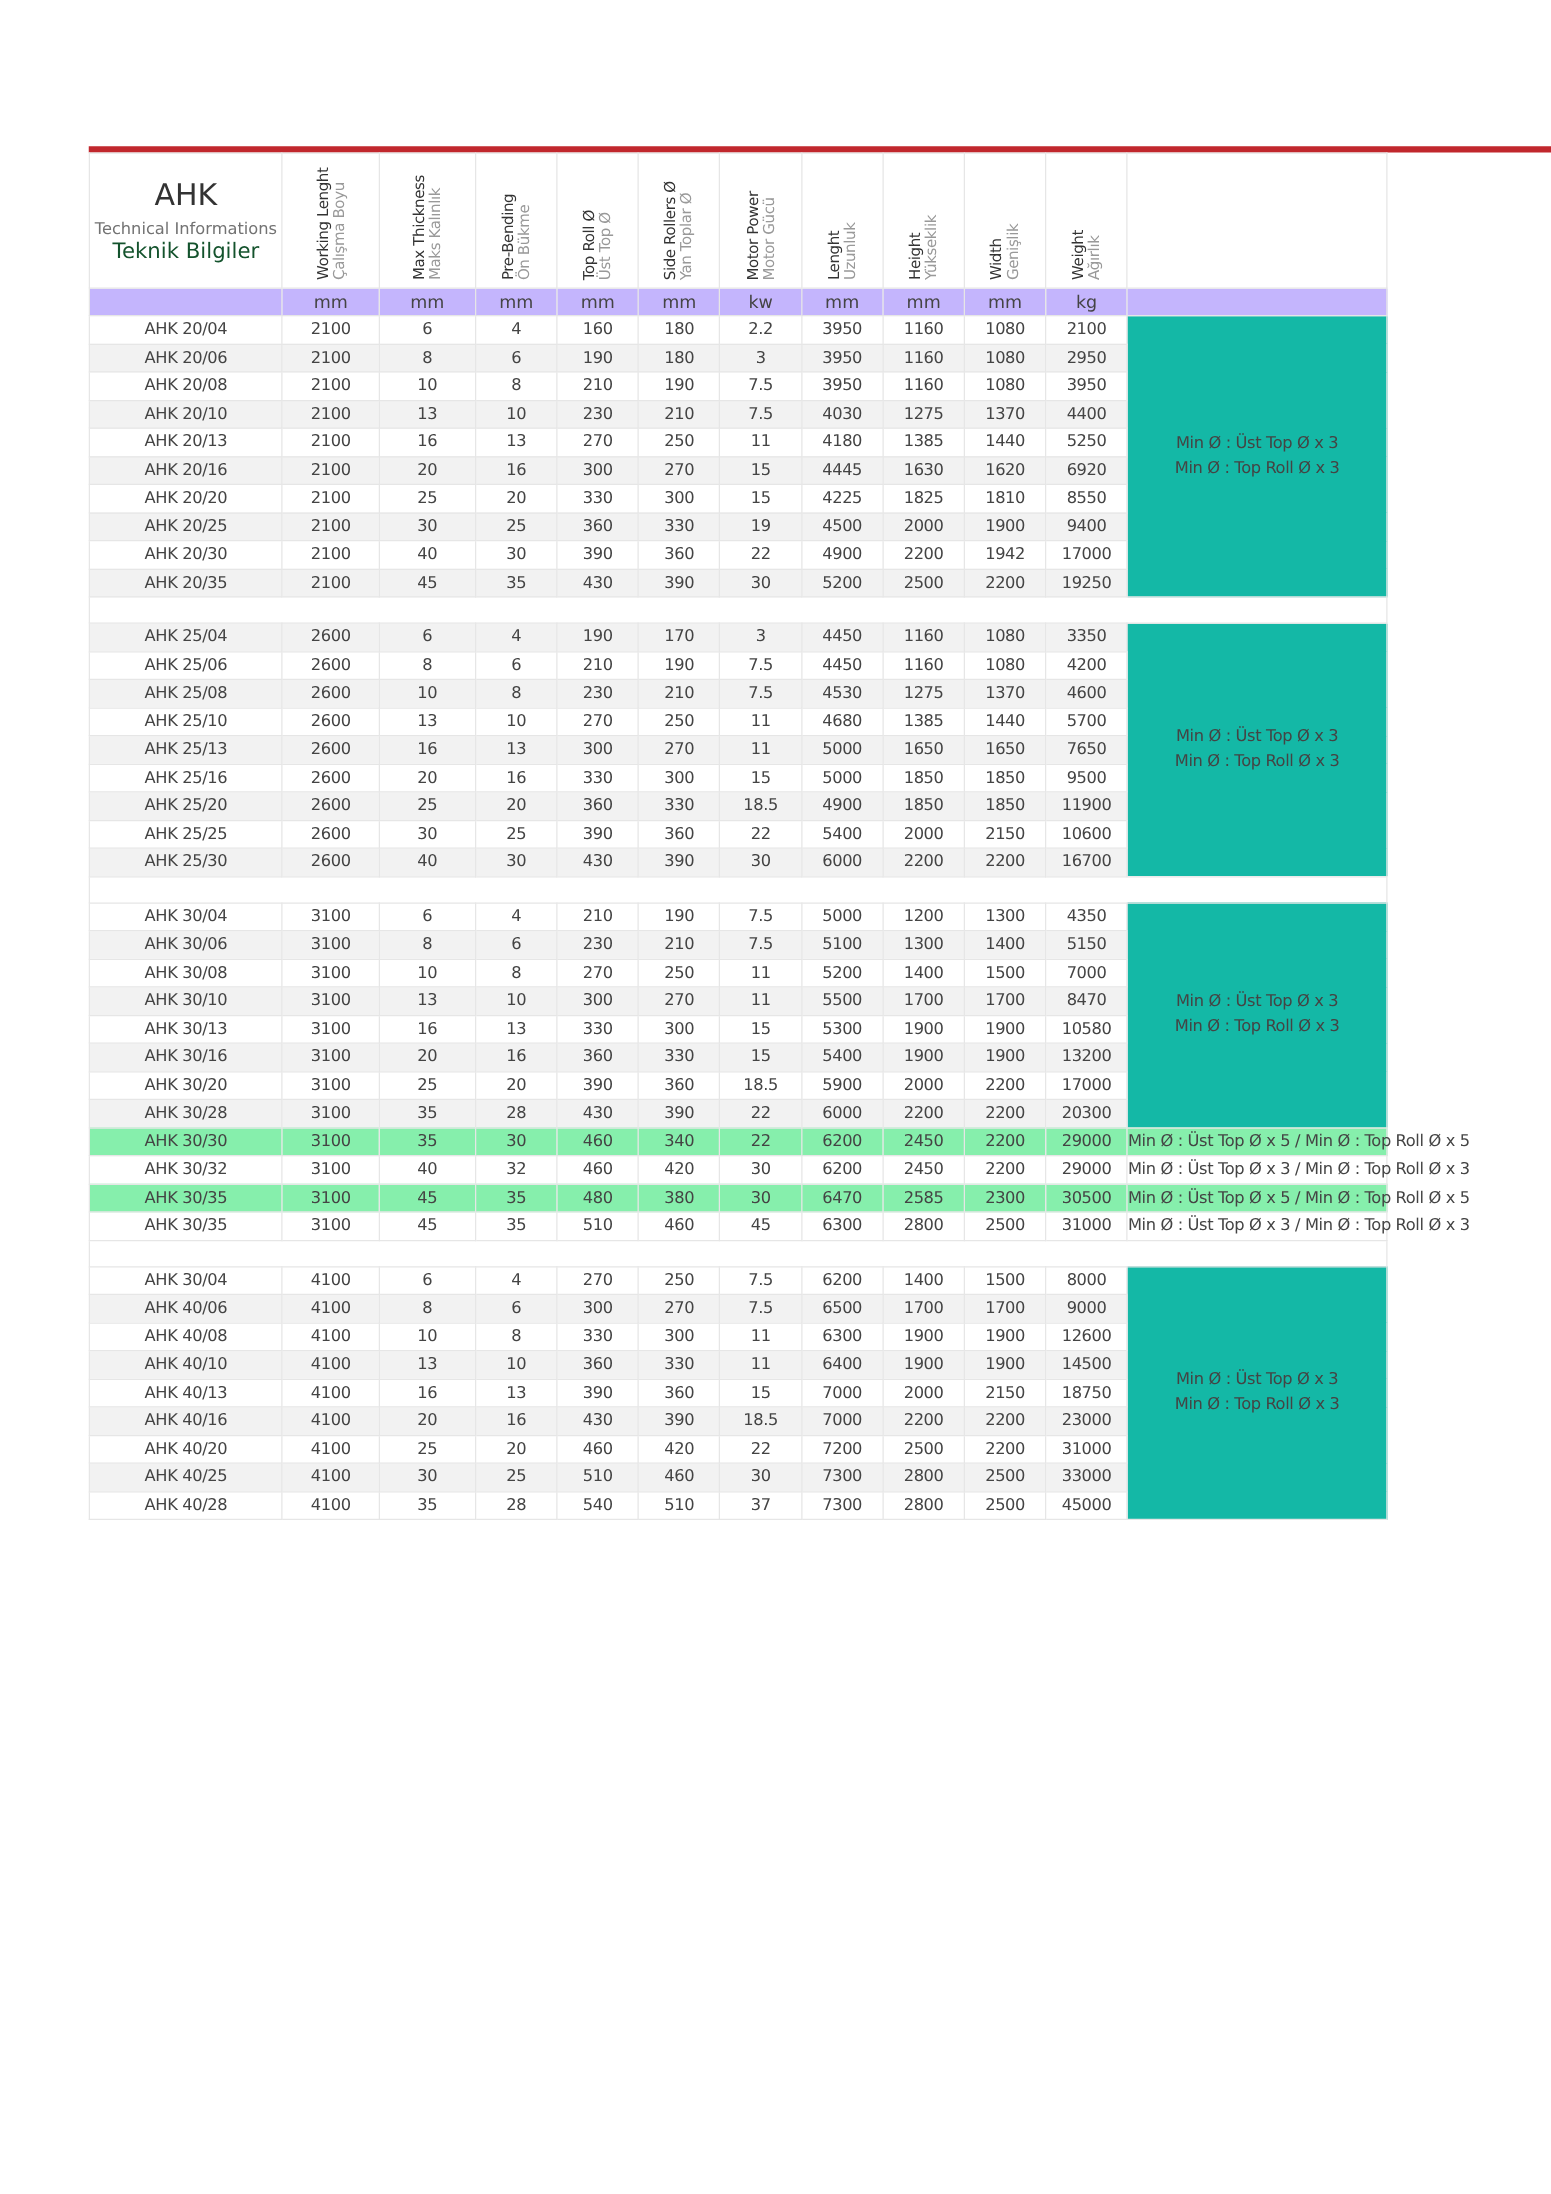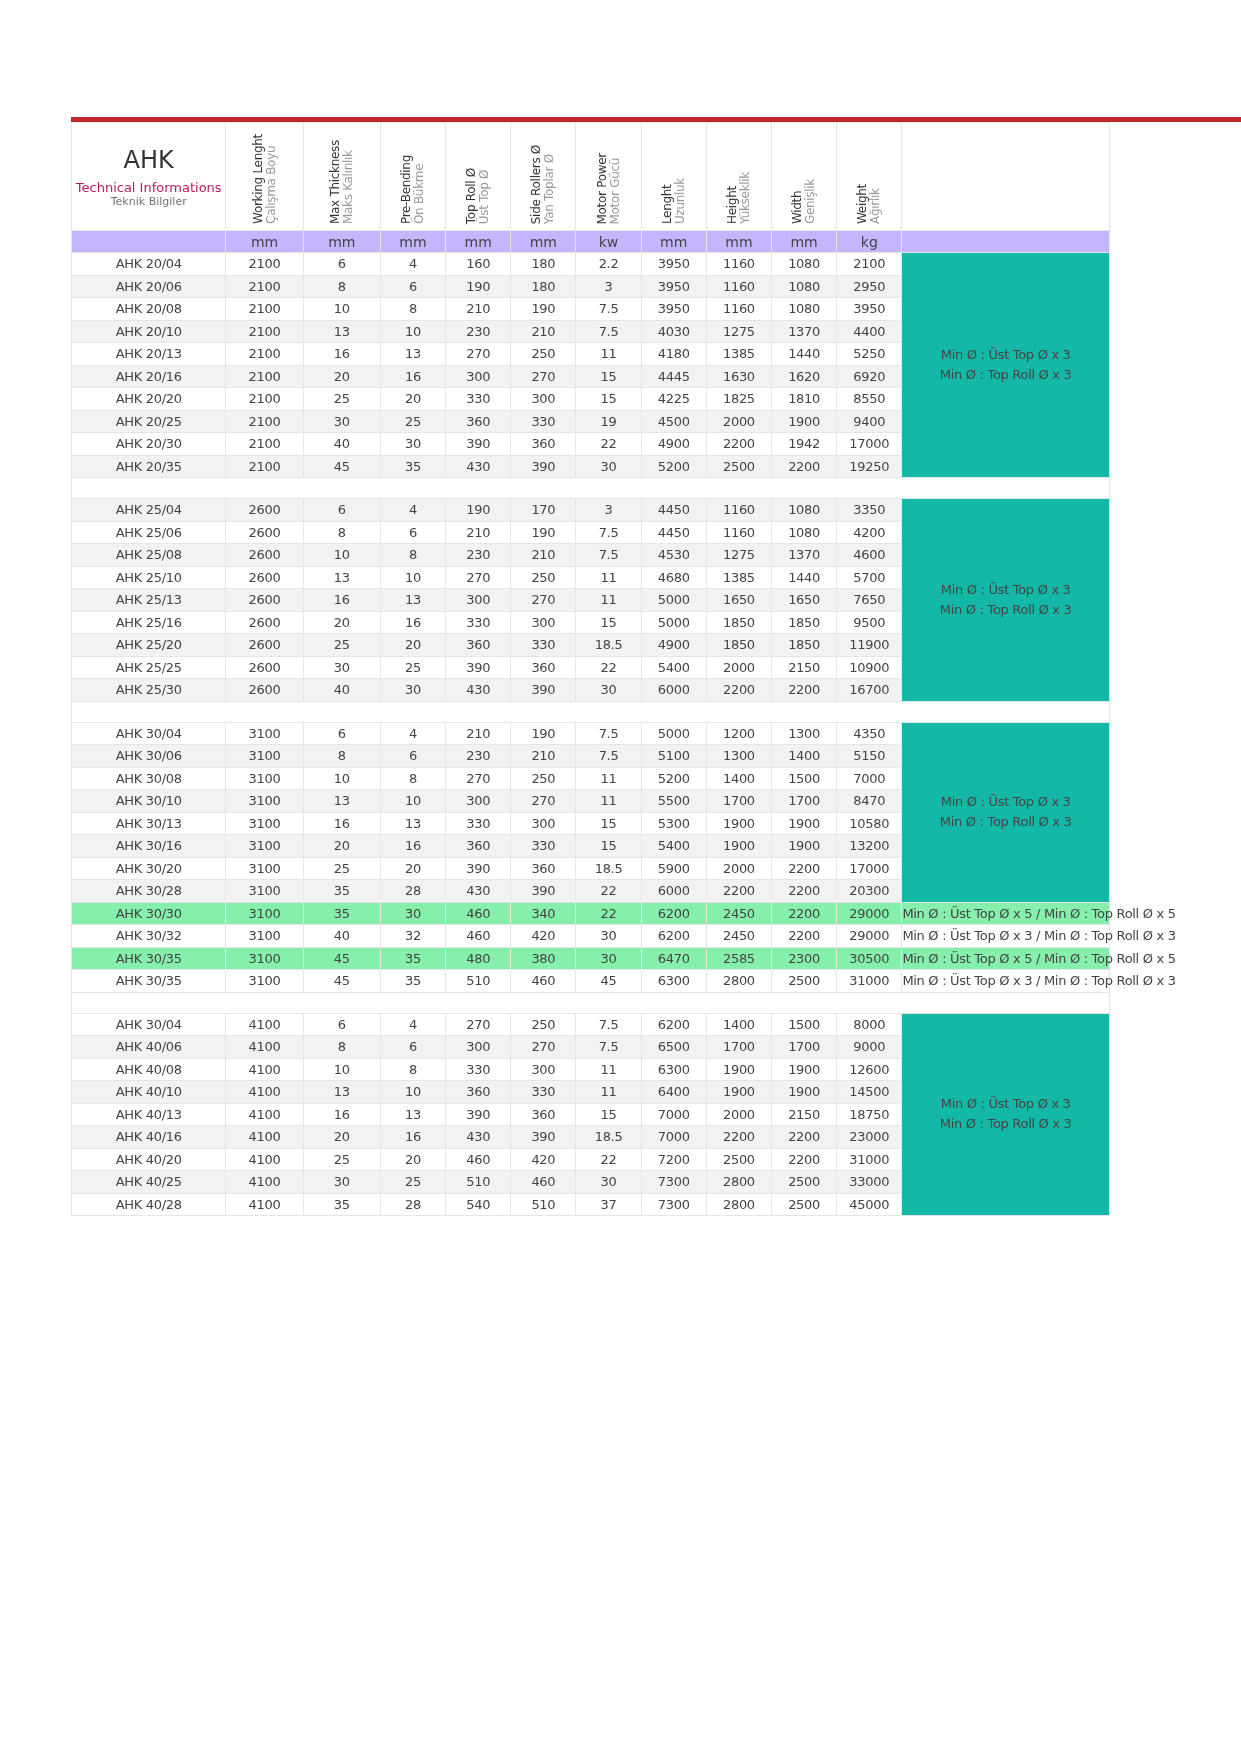--- a/index.html
+++ b/index.html
@@ -16,22 +16,22 @@
     col.c5 { width: 65px; }
     col.c6 { width: 65px; }
     col.c7 { width: 65px; }
     col.c8 { width: 65px; }
     col.c9 { width: 65px; }
     col.c10 { width: 65px; }
     col.c11 { width: 207px; }
     .hdr-row td { height: 107px; vertical-align: bottom; background: #fff; }
     .brand { vertical-align: middle !important; }
     .brand .t1 { font-size: 24px; color: #333; margin-bottom: 6px; font-family: "DejaVu Sans", sans-serif; }
-    .brand .t2 { font-size: 13px; color: #be185d; }
-    .brand .t3 { font-size: 11px; color: #737373; }
+    .brand .t2 { font-size: 13px; color: #737373; }
+    .brand .t3 { font-size: 17px; color: #14532d; }
     .vhead { display: flex; justify-content: center; align-items: flex-end; height: 100px; padding-bottom: 6px; box-sizing: border-box; }
     .vtext { writing-mode: vertical-rl; transform: rotate(180deg); text-align: left; white-space: nowrap; font-size: 12px; line-height: 13px; letter-spacing: -0.3px; }
     .vtext .en { color: #333; }
     .vtext .tr { color: #999; }
     .unit-row td { background: #c4b5fd; height: 21px; font-size: 14px; color: #444; }
     .data td { height: 21.5px; font-size: 13px; color: #444; letter-spacing: -0.3px; }
     .data.odd td.cell { background: #ffffff; }
     .data.even td.cell { background: #f2f2f2; }
     .data.hl td.cell, .data.hl td.note-small { background: #86efac; text-align: center; }
     .note { background: #14b8a6; font-size: 14px; color: #555; line-height: 20px; }
@@ -367,21 +367,21 @@
           <td class="cell">AHK 25/25</td>
           <td class="cell">2600</td>
           <td class="cell">30</td>
           <td class="cell">25</td>
           <td class="cell">390</td>
           <td class="cell">360</td>
           <td class="cell">22</td>
           <td class="cell">5400</td>
           <td class="cell">2000</td>
           <td class="cell">2150</td>
-          <td class="cell">10900</td>
+          <td class="cell">10600</td>
         </tr>
         <tr class="data even">
           <td class="cell">AHK 25/30</td>
           <td class="cell">2600</td>
           <td class="cell">40</td>
           <td class="cell">30</td>
           <td class="cell">430</td>
           <td class="cell">390</td>
           <td class="cell">30</td>
           <td class="cell">6000</td>

